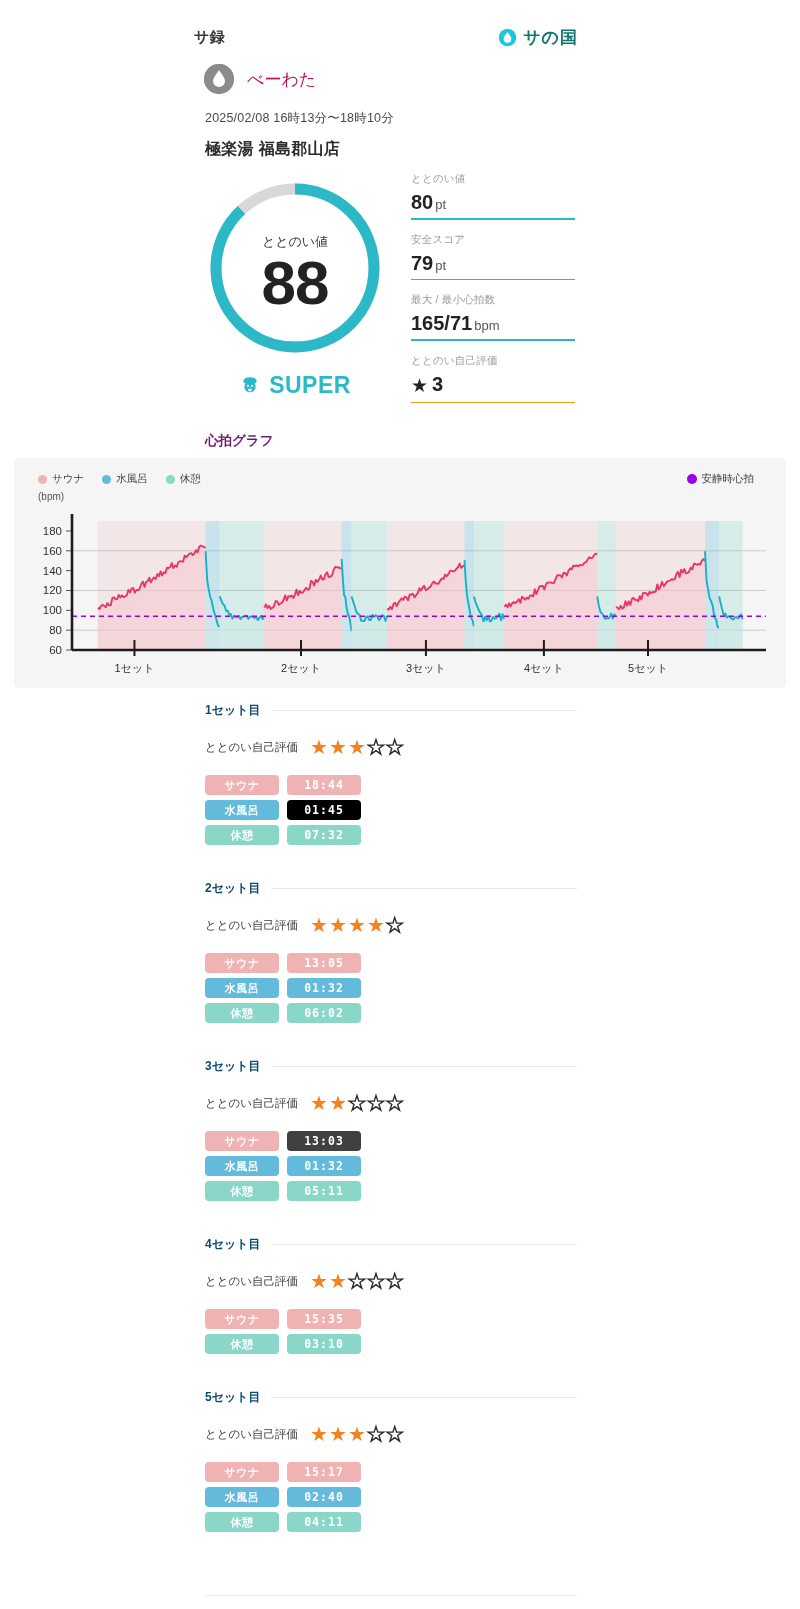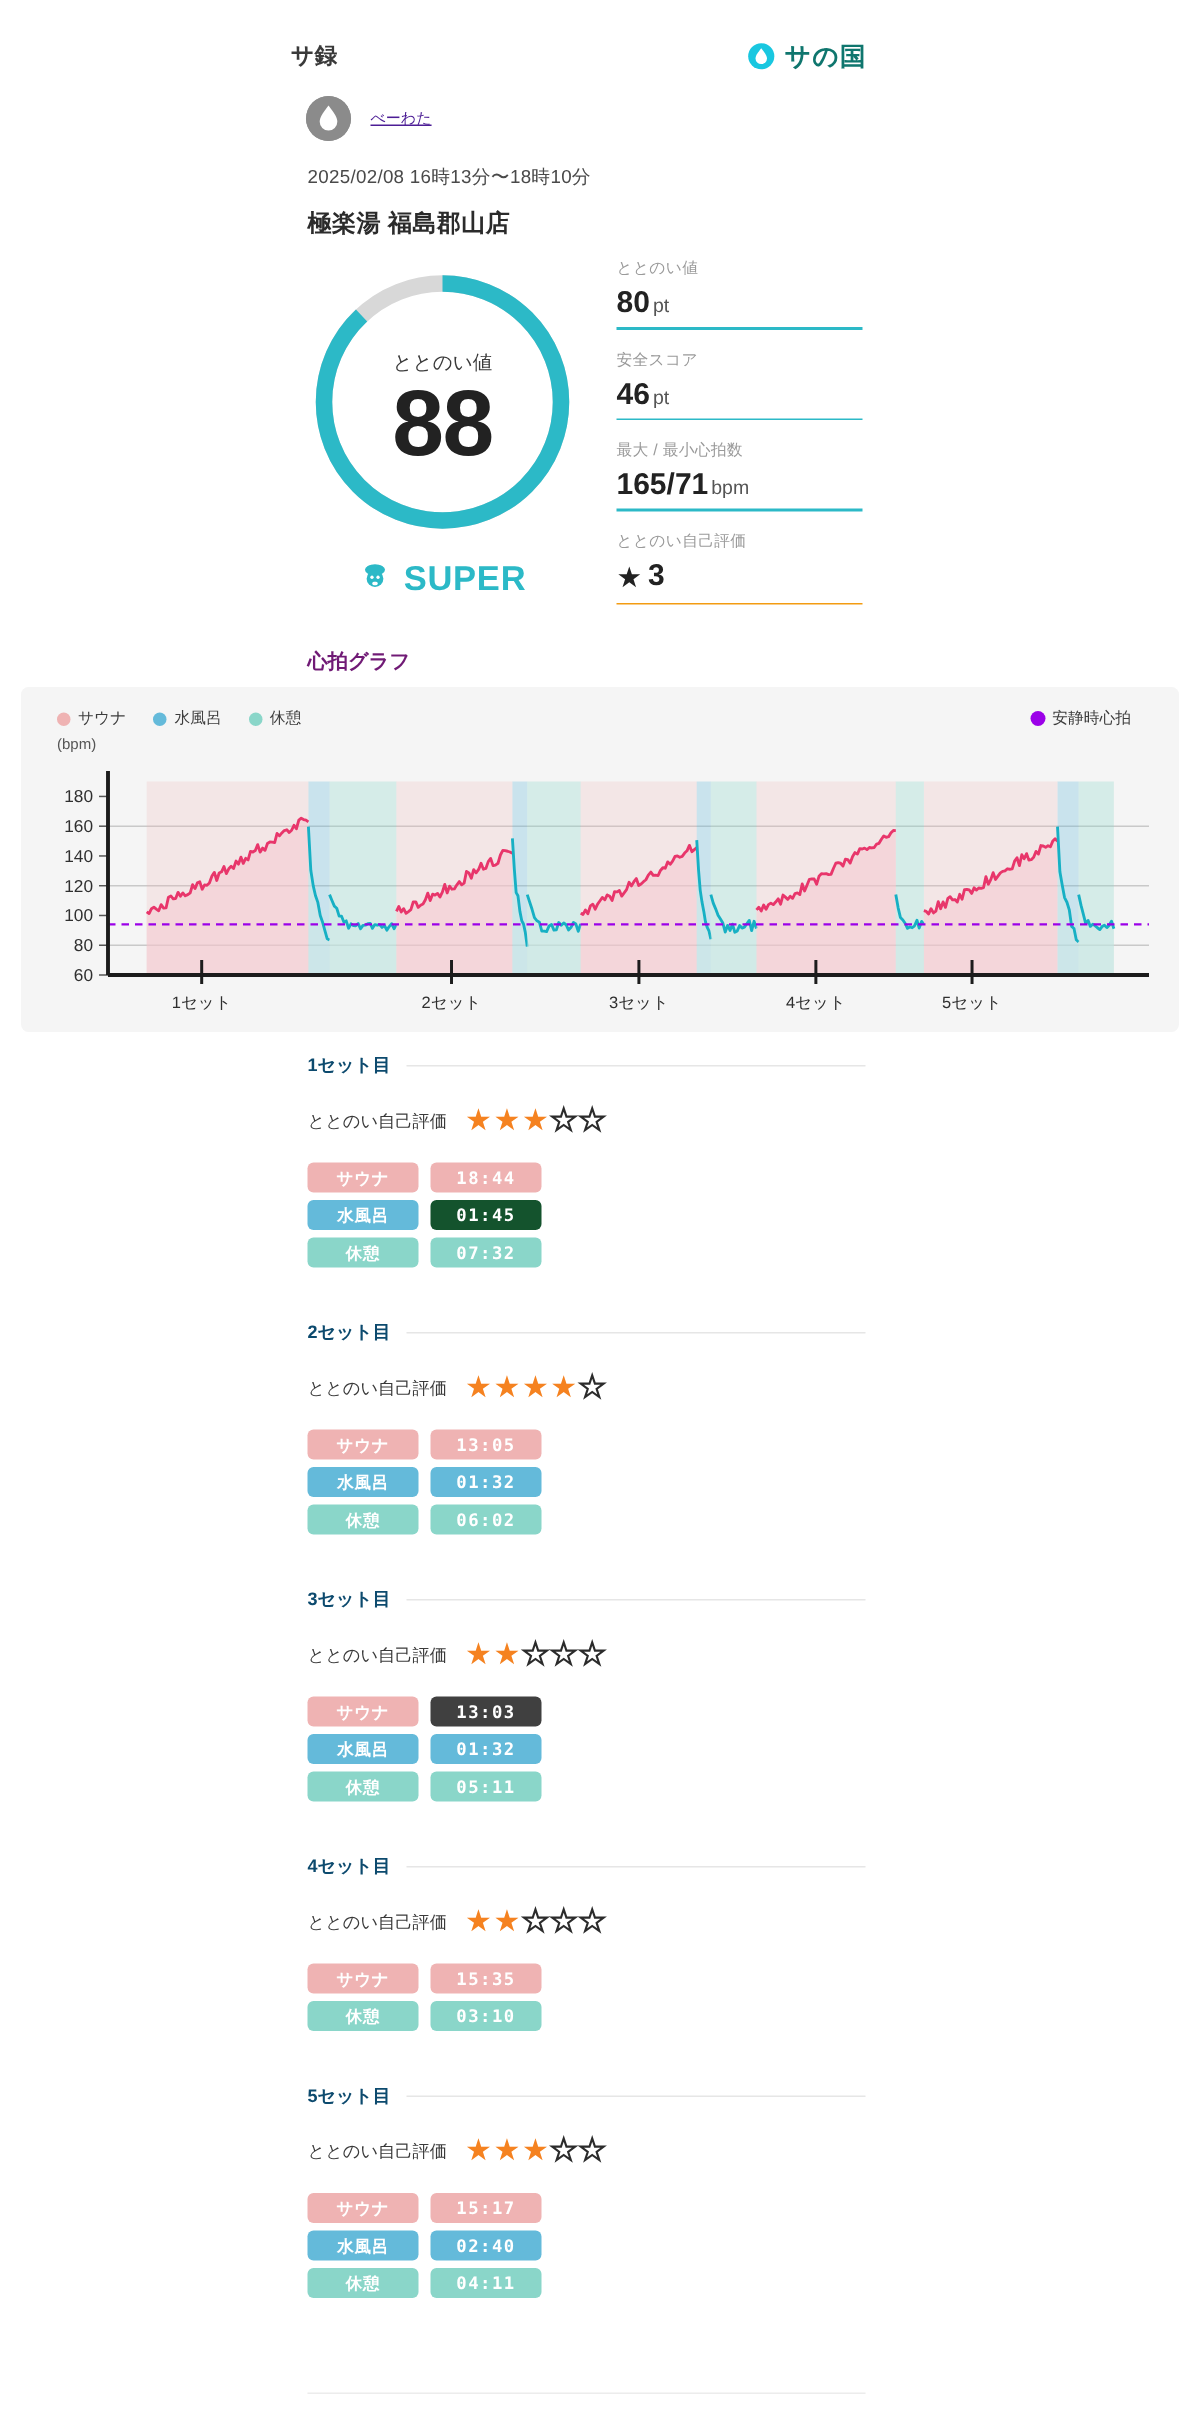--- a/index.html
+++ b/index.html
@@ -15,21 +15,21 @@
   .page{position:relative;width:800px;height:1609px;}
 
   
   .hdr{position:absolute;left:194px;top:28px;font-size:15px;font-weight:700;color:#3a3a3a;letter-spacing:.5px;}
   .brand{position:absolute;right:222px;top:26px;display:flex;align-items:center;gap:6px;}
   .brand-drop{width:19px;height:19px;position:relative;}
   .brand-txt{font-size:17px;font-weight:700;color:#0f766e;letter-spacing:1px;}
 
   .userrow{position:absolute;left:204px;top:64px;display:flex;align-items:center;gap:13px;}
   .avatar{width:30px;height:30px;border-radius:50%;background:#8b8b8b;display:flex;align-items:center;justify-content:center;}
-  .uname{font-size:10px;color:#4c1d95;text-decoration:underline;}
+  .uname{font-size:17px;color:#be185d;}
 
   .datetime{position:absolute;left:205px;top:110px;font-size:12.5px;color:#4a4a4a;letter-spacing:.2px;}
   .venue{position:absolute;left:205px;top:139px;font-size:16px;font-weight:700;color:#2b2b2b;letter-spacing:.3px;}
 
   
   .ringwrap{position:absolute;left:205px;top:178px;width:180px;height:180px;}
   .ringwrap svg{display:block;}
   .ring-label{position:absolute;left:0;top:55px;width:180px;text-align:center;font-size:13px;color:#3a3a3a;font-weight:500;}
   .ring-value{position:absolute;left:0;top:72px;width:180px;text-align:center;font-size:62px;font-weight:800;color:#222;letter-spacing:-1px;line-height:1.05;}
   .rank{position:absolute;left:205px;top:372px;width:180px;display:flex;align-items:center;justify-content:center;gap:8px;}
@@ -130,21 +130,21 @@
   </div>
 
   <div class="metrics">
     <div class="metric">
       <div class="mlabel">ととのい値</div>
       <div class="mval"><span>80</span><span class="unit">pt</span></div>
       <div class="mline"></div>
     </div>
     <div class="metric">
       <div class="mlabel">安全スコア</div>
-      <div class="mval"><span>46</span><span class="unit">pt</span></div>
+      <div class="mval"><span>79</span><span class="unit">pt</span></div>
       <div class="mline"></div>
     </div>
     <div class="metric">
       <div class="mlabel">最大 / 最小心拍数</div>
       <div class="mval"><span>165/71</span><span class="unit">bpm</span></div>
       <div class="mline"></div>
     </div>
     <div class="metric orange">
       <div class="mlabel">ととのい自己評価</div>
       <div class="mval"><span class="star">★</span><span>3</span></div>
@@ -265,21 +265,21 @@
             <span class="st-off">★</span>
           </div>
         </div>
         <div class="chips">
           <div class="chiprow">
             <div class="chip" style="background: rgb(239, 179, 179);">サウナ</div>
             <div class="chip time" style="background: rgb(239, 179, 179);">18:44</div>
           </div>
           <div class="chiprow">
             <div class="chip" style="background: rgb(100, 186, 218);">水風呂</div>
-            <div class="chip time" style="background: #14532d;">01:45</div>
+            <div class="chip time" style="background: #000000;">01:45</div>
           </div>
           <div class="chiprow">
             <div class="chip" style="background: rgb(138, 214, 201);">休憩</div>
             <div class="chip time" style="background: rgb(138, 214, 201);">07:32</div>
           </div>
         </div>
       </div>
       <div class="set-gap"></div>
       <div class="set">
         <div class="set-head">

